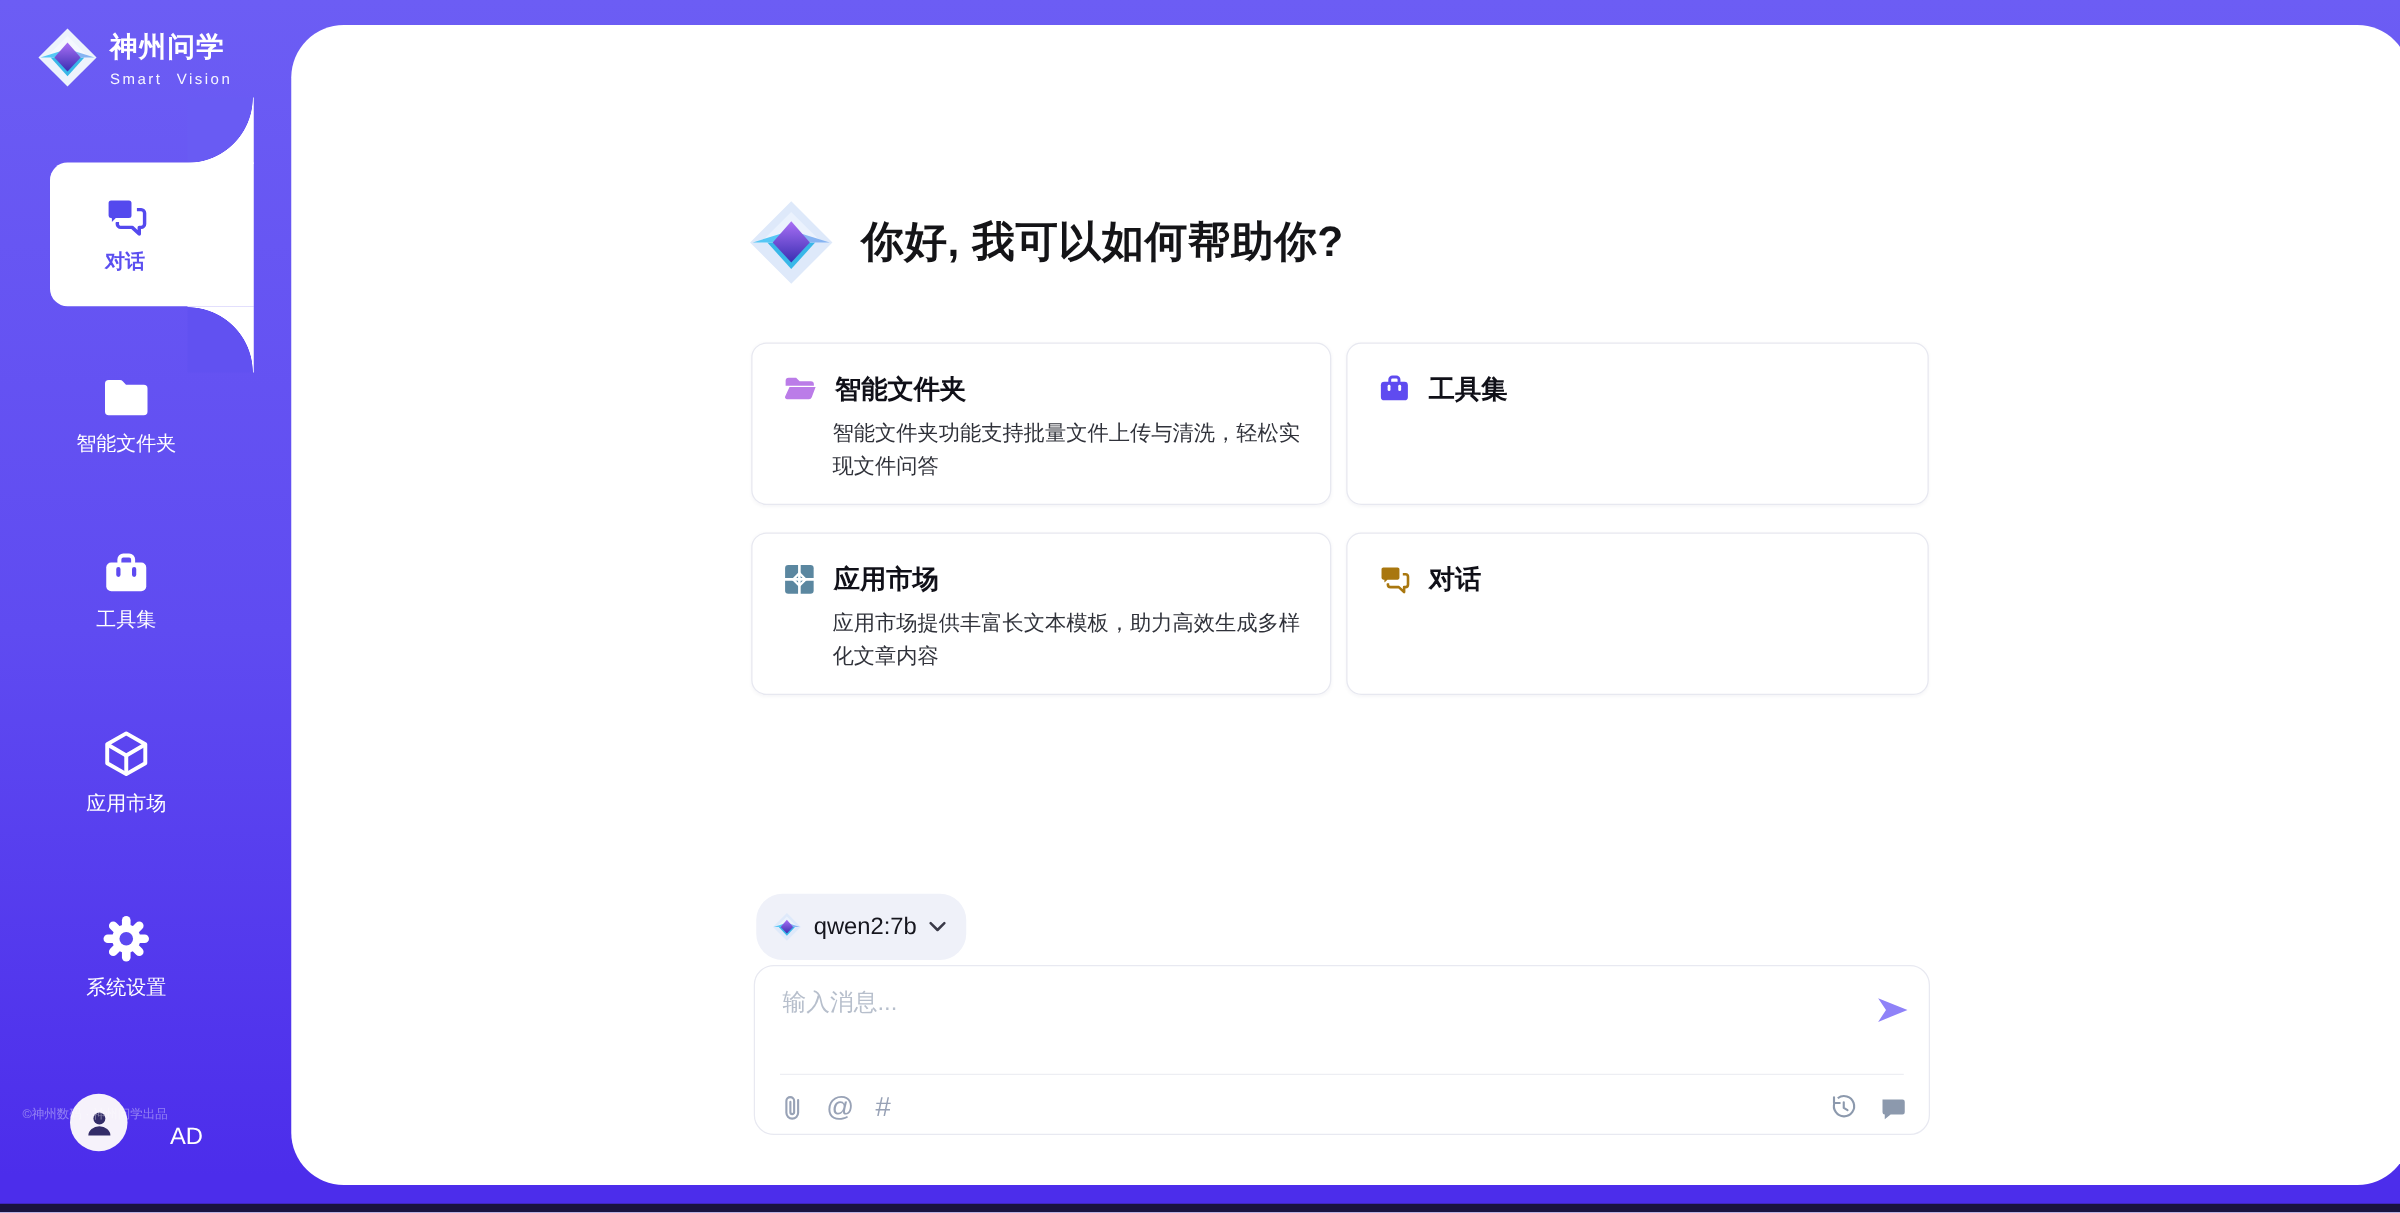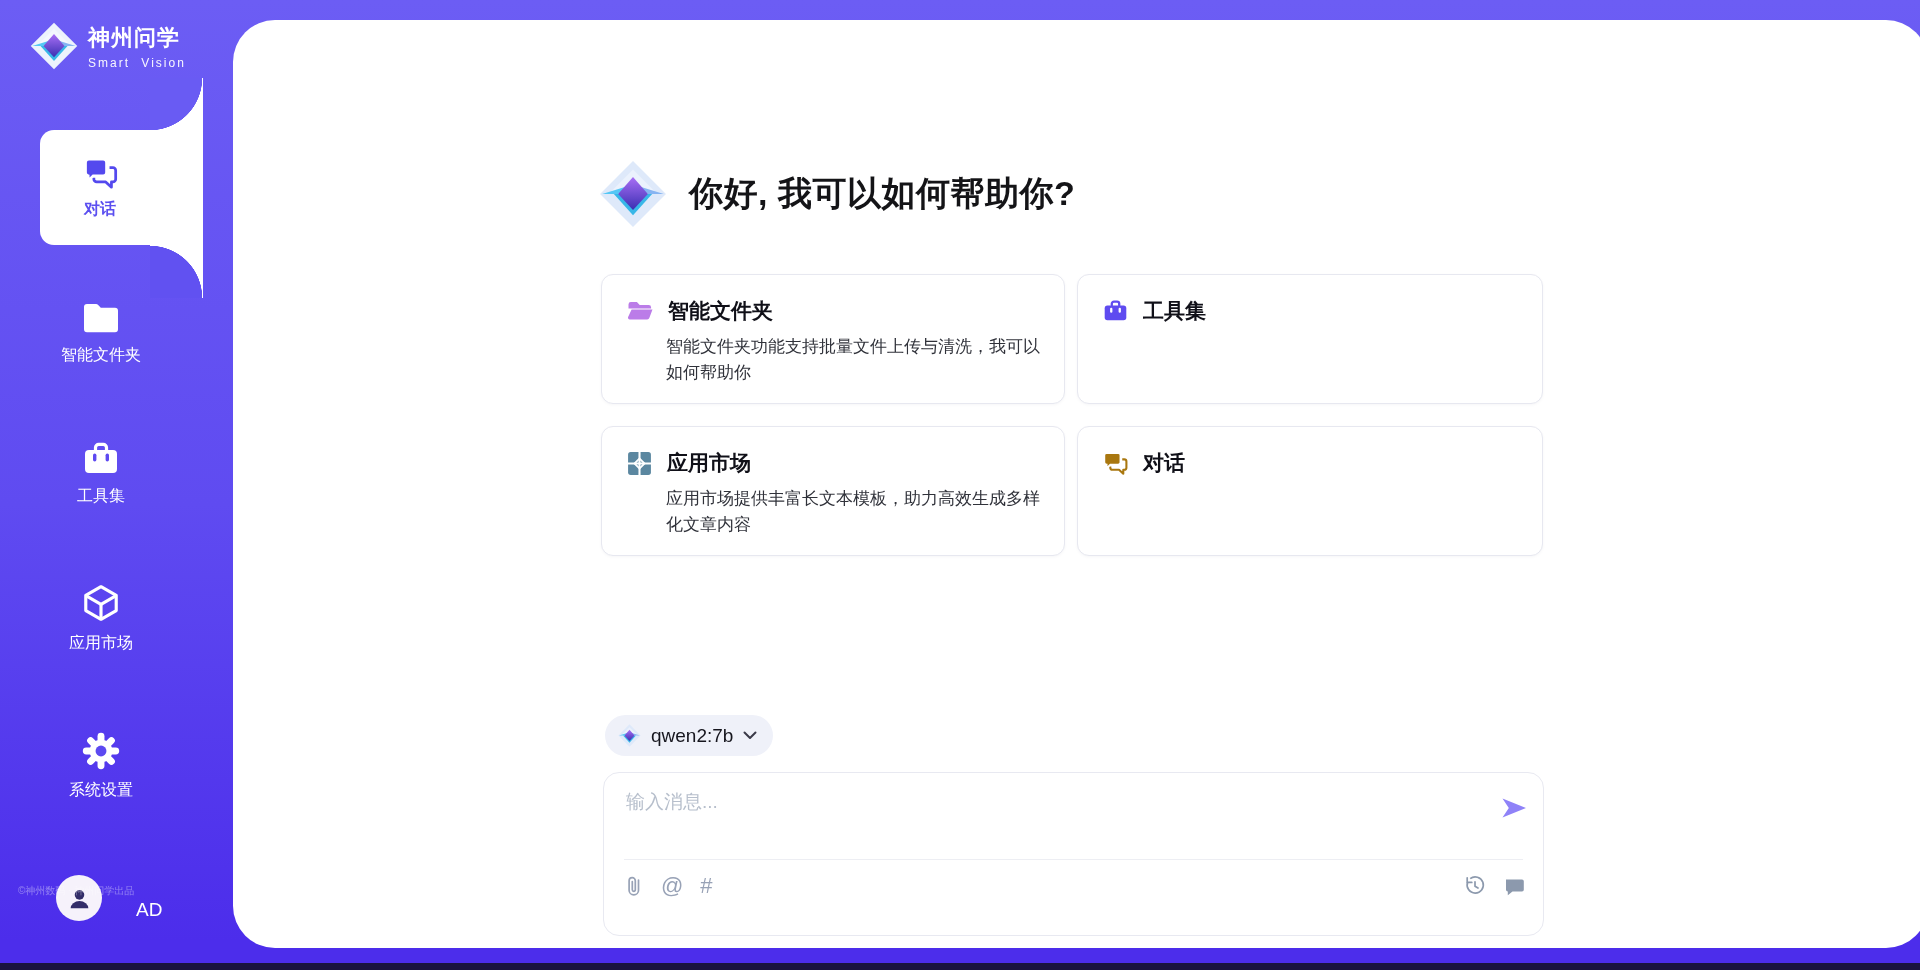--- a/index.html
+++ b/index.html
@@ -39,24 +39,24 @@
   .greeting{position:absolute;top:140px;left:366px;display:flex;align-items:center;gap:22px;}
   .greeting .glogo{width:68px;height:68px;}
   .greeting .gtext{font-size:34px;font-weight:700;color:#141417;letter-spacing:.5px;}
 
   .cards{position:absolute;top:254px;left:368px;display:grid;grid-template-columns:464px 466px;column-gap:12px;row-gap:22px;}
   .card{box-sizing:border-box;height:130px;background:#fff;border:1px solid #E7E8F0;border-radius:12px;padding:22px 24px;cursor:pointer;box-shadow:0 1px 3px rgba(30,30,80,.04);}
   .card-head{display:flex;align-items:center;gap:14px;}
   .card-head .ttl{font-size:21px;font-weight:700;color:#101018;}
   .card-desc{margin:9px 0 0 40px;font-size:17px;color:#30323A;line-height:1.5;}
 
-  .model-pill{position:absolute;top:695px;left:372px;height:41px;padding:0 16px 0 13px;background:#EFF1F9;border-radius:21px;display:inline-flex;align-items:center;gap:10px;cursor:pointer;}
+  .model-pill{position:absolute;top:695px;left:372px;height:53px;padding:0 16px 0 13px;background:#EFF1F9;border-radius:21px;display:inline-flex;align-items:center;gap:10px;cursor:pointer;}
   .model-pill .mtext{font-size:19px;color:#16161E;}
 
-  .composer{position:absolute;top:752px;left:370px;width:941px;height:164px;box-sizing:border-box;background:#fff;border:1.5px solid #E8E9F1;border-radius:16px;}
+  .composer{position:absolute;top:752px;left:370px;width:941px;height:136px;box-sizing:border-box;background:#fff;border:1.5px solid #E8E9F1;border-radius:16px;}
   .composer textarea{position:absolute;top:14px;left:20px;width:850px;height:62px;border:none;outline:none;resize:none;background:transparent;font-family:"Liberation Sans",sans-serif;font-size:19px;color:#222;}
   .composer textarea::placeholder{color:#B7BFCC;}
   .send-btn{position:absolute;top:20px;right:14px;width:30px;height:30px;cursor:pointer;}
   .composer-divider{position:absolute;top:86px;left:20px;right:20px;border-top:1px solid #EDEEF3;}
   .composer-tools{position:absolute;top:101px;left:20px;right:18px;display:flex;align-items:center;gap:17px;color:#98A2B6;}
   .tool{display:flex;align-items:center;justify-content:center;cursor:pointer;}
   .glyph{font-size:22px;line-height:22px;color:#98A2B6;}
   .spacer{flex:1;}
 </style>
 </head>
@@ -87,21 +87,21 @@
     <div class="cards">
 
       <div class="card">
         <div class="card-head">
           <svg width="28" height="28" viewBox="0 0 28 28">
             <path d="M2.5 7.5 a2.4 2.4 0 0 1 2.4 -2.4 h6 l2.8 2.9 h9 a2.4 2.4 0 0 1 2.4 2.4 v1.1 H2.5 z" fill="#BB7CE8"></path>
             <path d="M5.6 12.6 h20.9 l-3.1 8.2 a2.4 2.4 0 0 1 -2.2 1.6 H3.7 a1.7 1.7 0 0 1 -1.6 -2.3 z" fill="#BB7CE8"></path>
           </svg>
           <span class="ttl">智能文件夹</span>
         </div>
-        <div class="card-desc">智能文件夹功能支持批量文件上传与清洗，我可以如何帮助你</div>
+        <div class="card-desc">智能文件夹功能支持批量文件上传与清洗，轻松实现文件问答</div>
       </div>
 
       <div class="card">
         <div class="card-head">
           <svg width="27" height="27" viewBox="0 0 40 40">
             <path d="M14.5 11 V8.6 A3.2 3.2 0 0 1 17.7 5.4 h4.6 a3.2 3.2 0 0 1 3.2 3.2 V11" fill="none" stroke="#5F4BF0" stroke-width="3.4" stroke-linecap="round"></path>
             <rect x="4" y="11" width="32" height="22" rx="4" fill="#5F4BF0"></rect>
             <rect x="12" y="14.5" width="3.4" height="7.5" rx="1.7" fill="#fff"></rect>
             <rect x="24.6" y="14.5" width="3.4" height="7.5" rx="1.7" fill="#fff"></rect>
           </svg>

